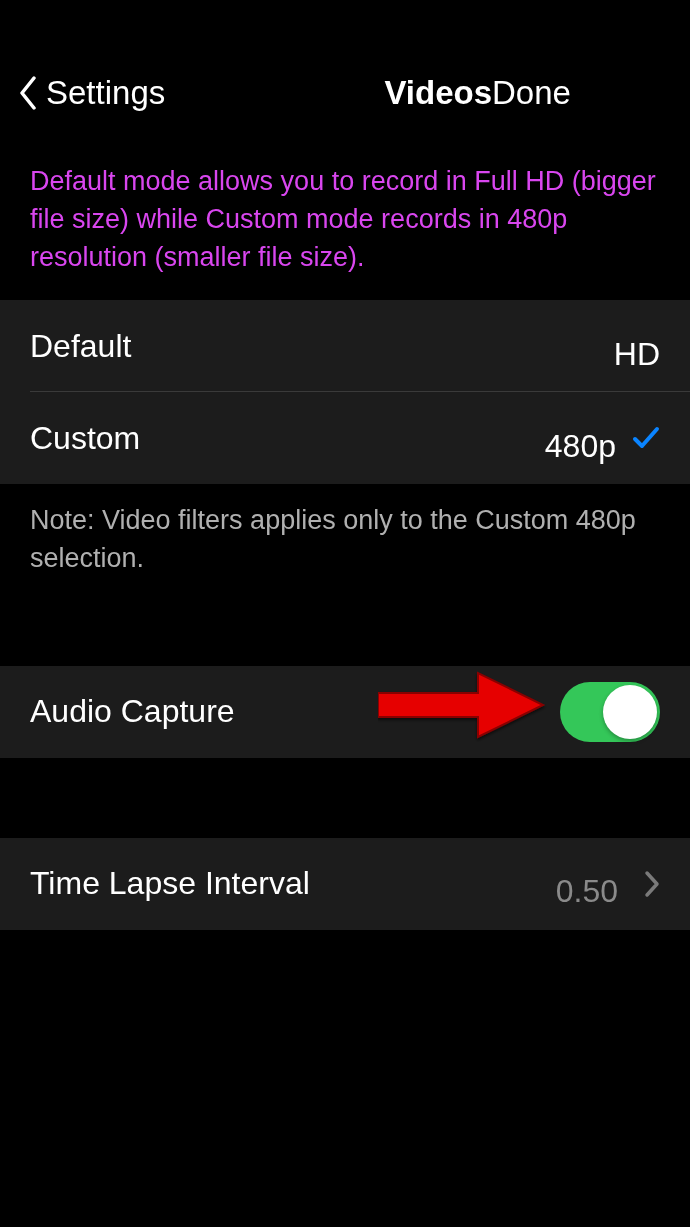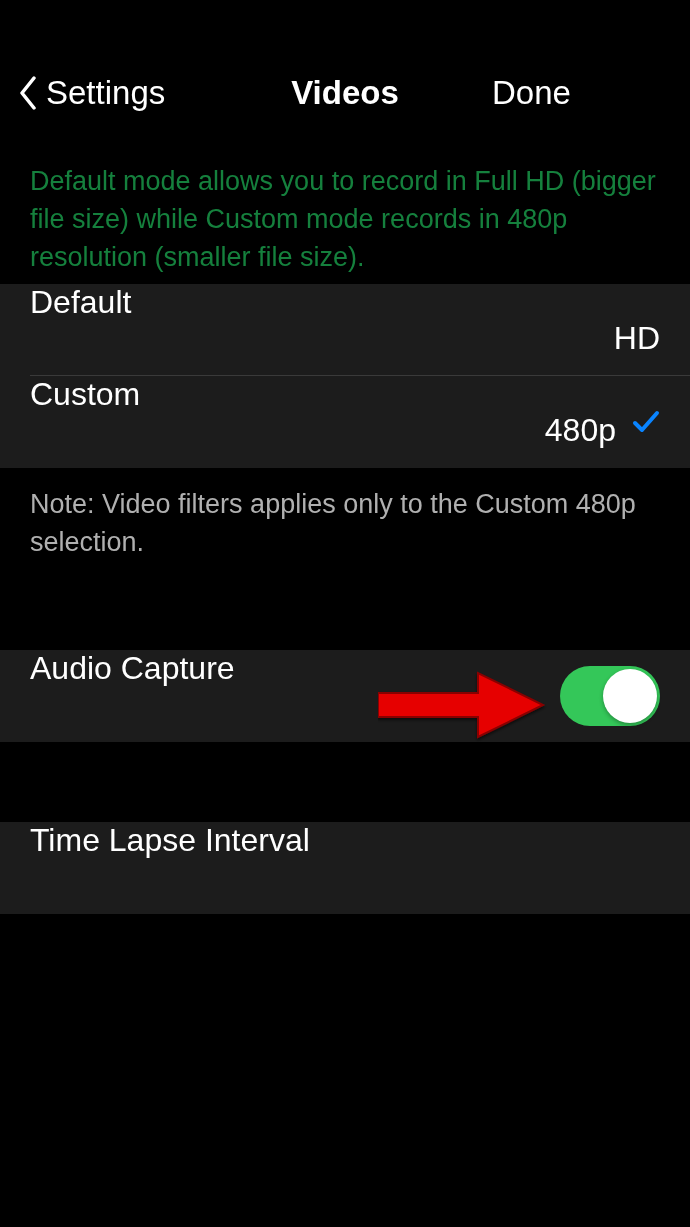--- a/index.html
+++ b/index.html
@@ -36,49 +36,50 @@
     }
     .nav-back-label {
       font-size: 33px;
       font-weight: 400;
       color: #fff;
     }
     .nav-title {
       font-size: 33px;
       font-weight: 600;
       color: #fff;
-      text-align: center;
+      text-align: right;
       flex: 1;
     }
     .nav-right {
       min-width: 180px;
       text-align: left;
     }
     .nav-done {
       font-size: 33px;
       font-weight: 400;
       color: #fff;
     }
     .section-header {
-      padding: 22px 30px 8px 30px;
+      padding: 22px 30px 24px 30px;
       font-size: 27px;
       line-height: 1.4;
-      color: #15803d;
+      color: #d946ef;
     }
     .section-footer {
       padding: 18px 30px 20px 30px;
       font-size: 27px;
       line-height: 1.4;
       color: #b0b0b0;
     }
     .cell-group {
       background: #1c1c1c;
     }
     .cell {
       display: flex;
+      align-items: center;
       justify-content: space-between;
       padding: 0 30px;
       height: 92px;
       position: relative;
     }
     .cell.separator::after {
       content: "";
       position: absolute;
       left: 30px;
       right: 0;
@@ -196,20 +197,26 @@
       </div>
     </div>
   </div>
 </div>
 
 <div class="gap"></div>
 
 <div class="cell-group">
   <div class="cell">
     <span class="cell-label">Time Lapse Interval</span>
+    <div class="cell-right">
+      <span class="cell-value value-muted">0.50</span>
+      <svg class="chevron-right" viewBox="0 0 16 28">
+        <polyline points="3,3 13,14 3,25" stroke="#7a7a7a" stroke-width="3.5" fill="none" stroke-linecap="round" stroke-linejoin="round"></polyline>
+      </svg>
+    </div>
   </div>
 </div>
 
 <svg class="arrow-annotation" width="170" height="80" viewBox="0 0 170 80">
   <defs>
     <filter id="shadow" x="-20%" y="-20%" width="140%" height="140%">
       <feDropShadow dx="0" dy="2" stdDeviation="1.5" flood-color="#000" flood-opacity="0.6"></feDropShadow>
     </filter>
   </defs>
   <g filter="url(#shadow)">

